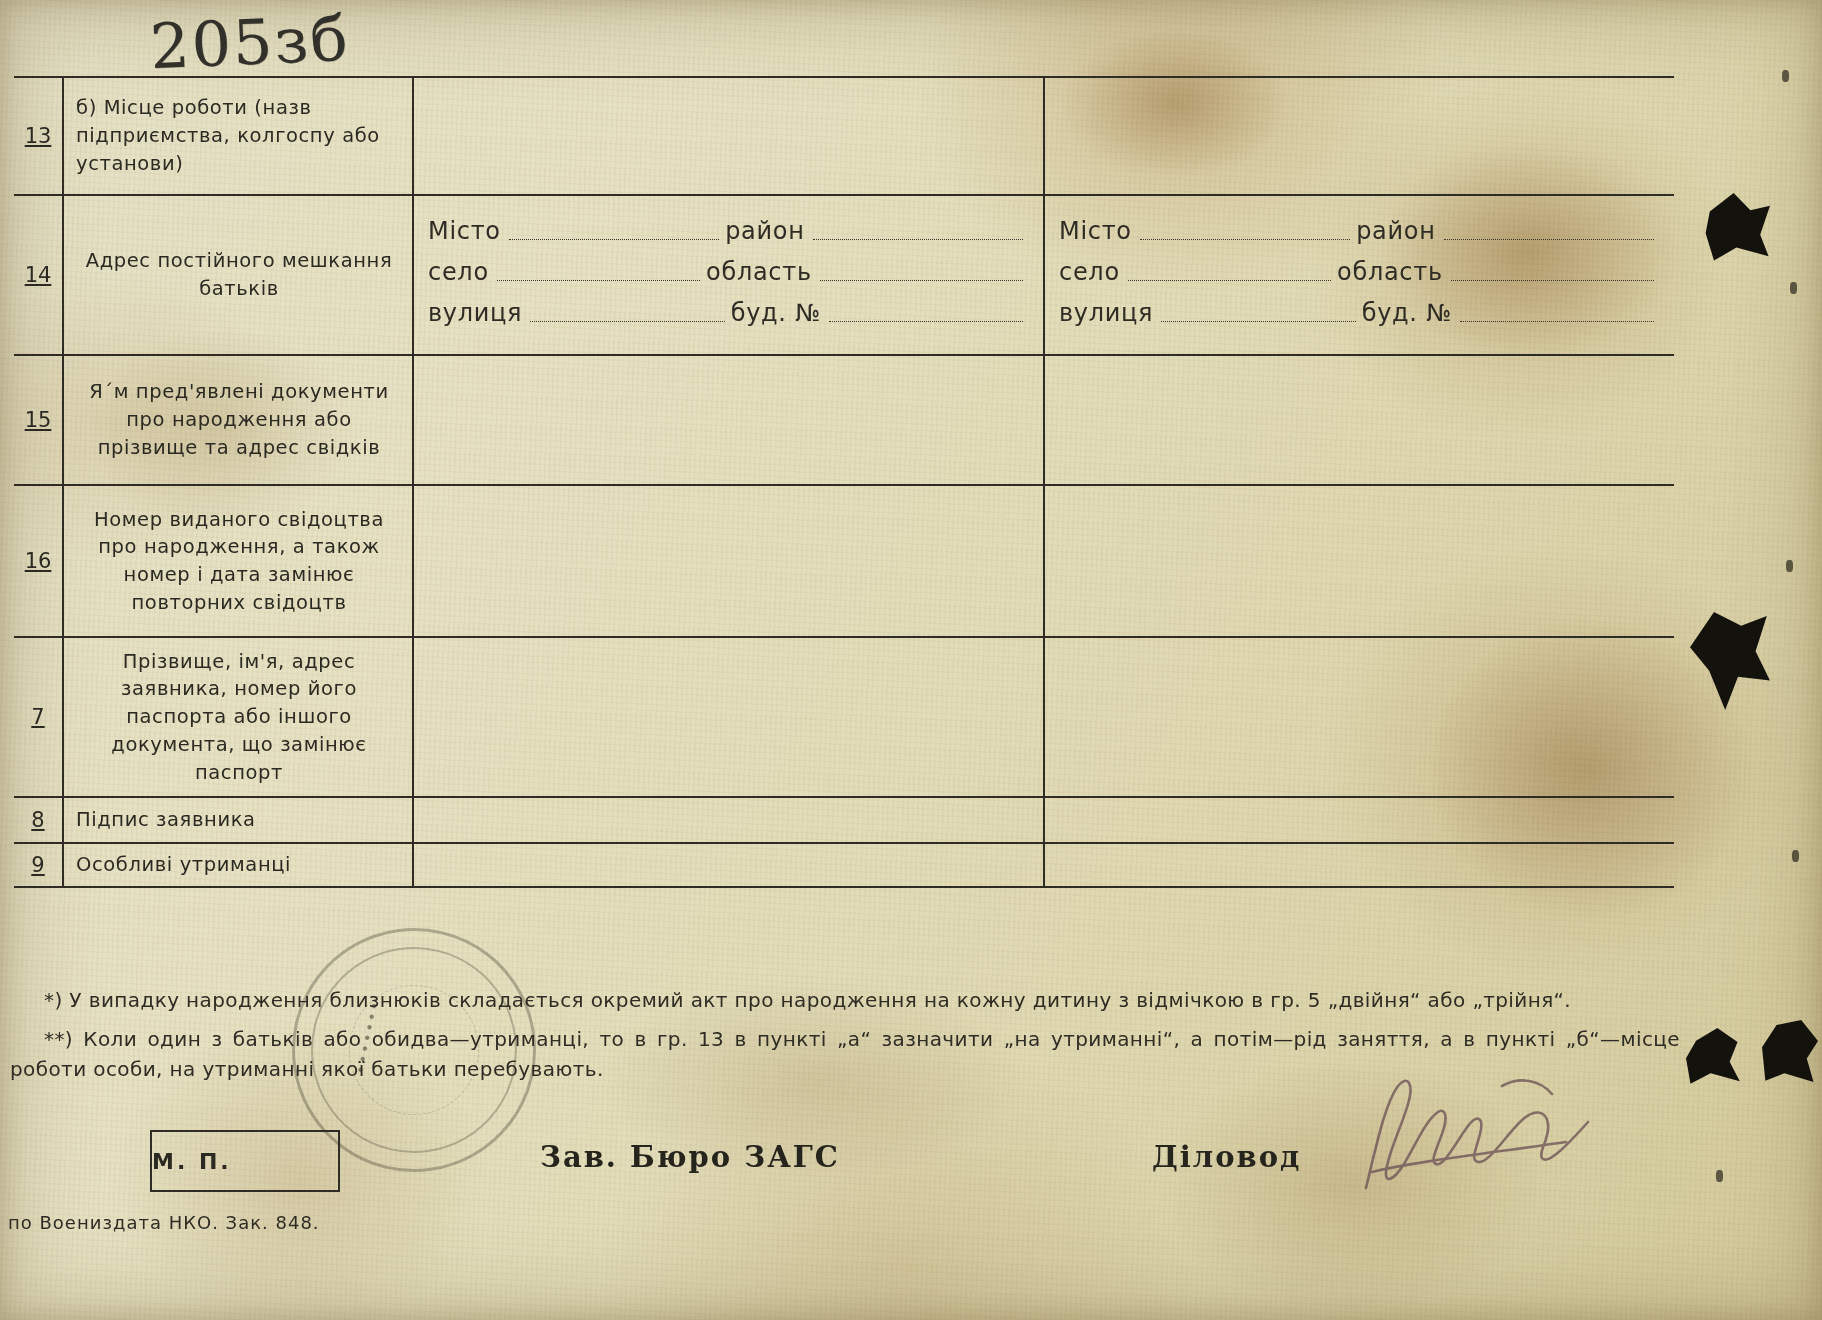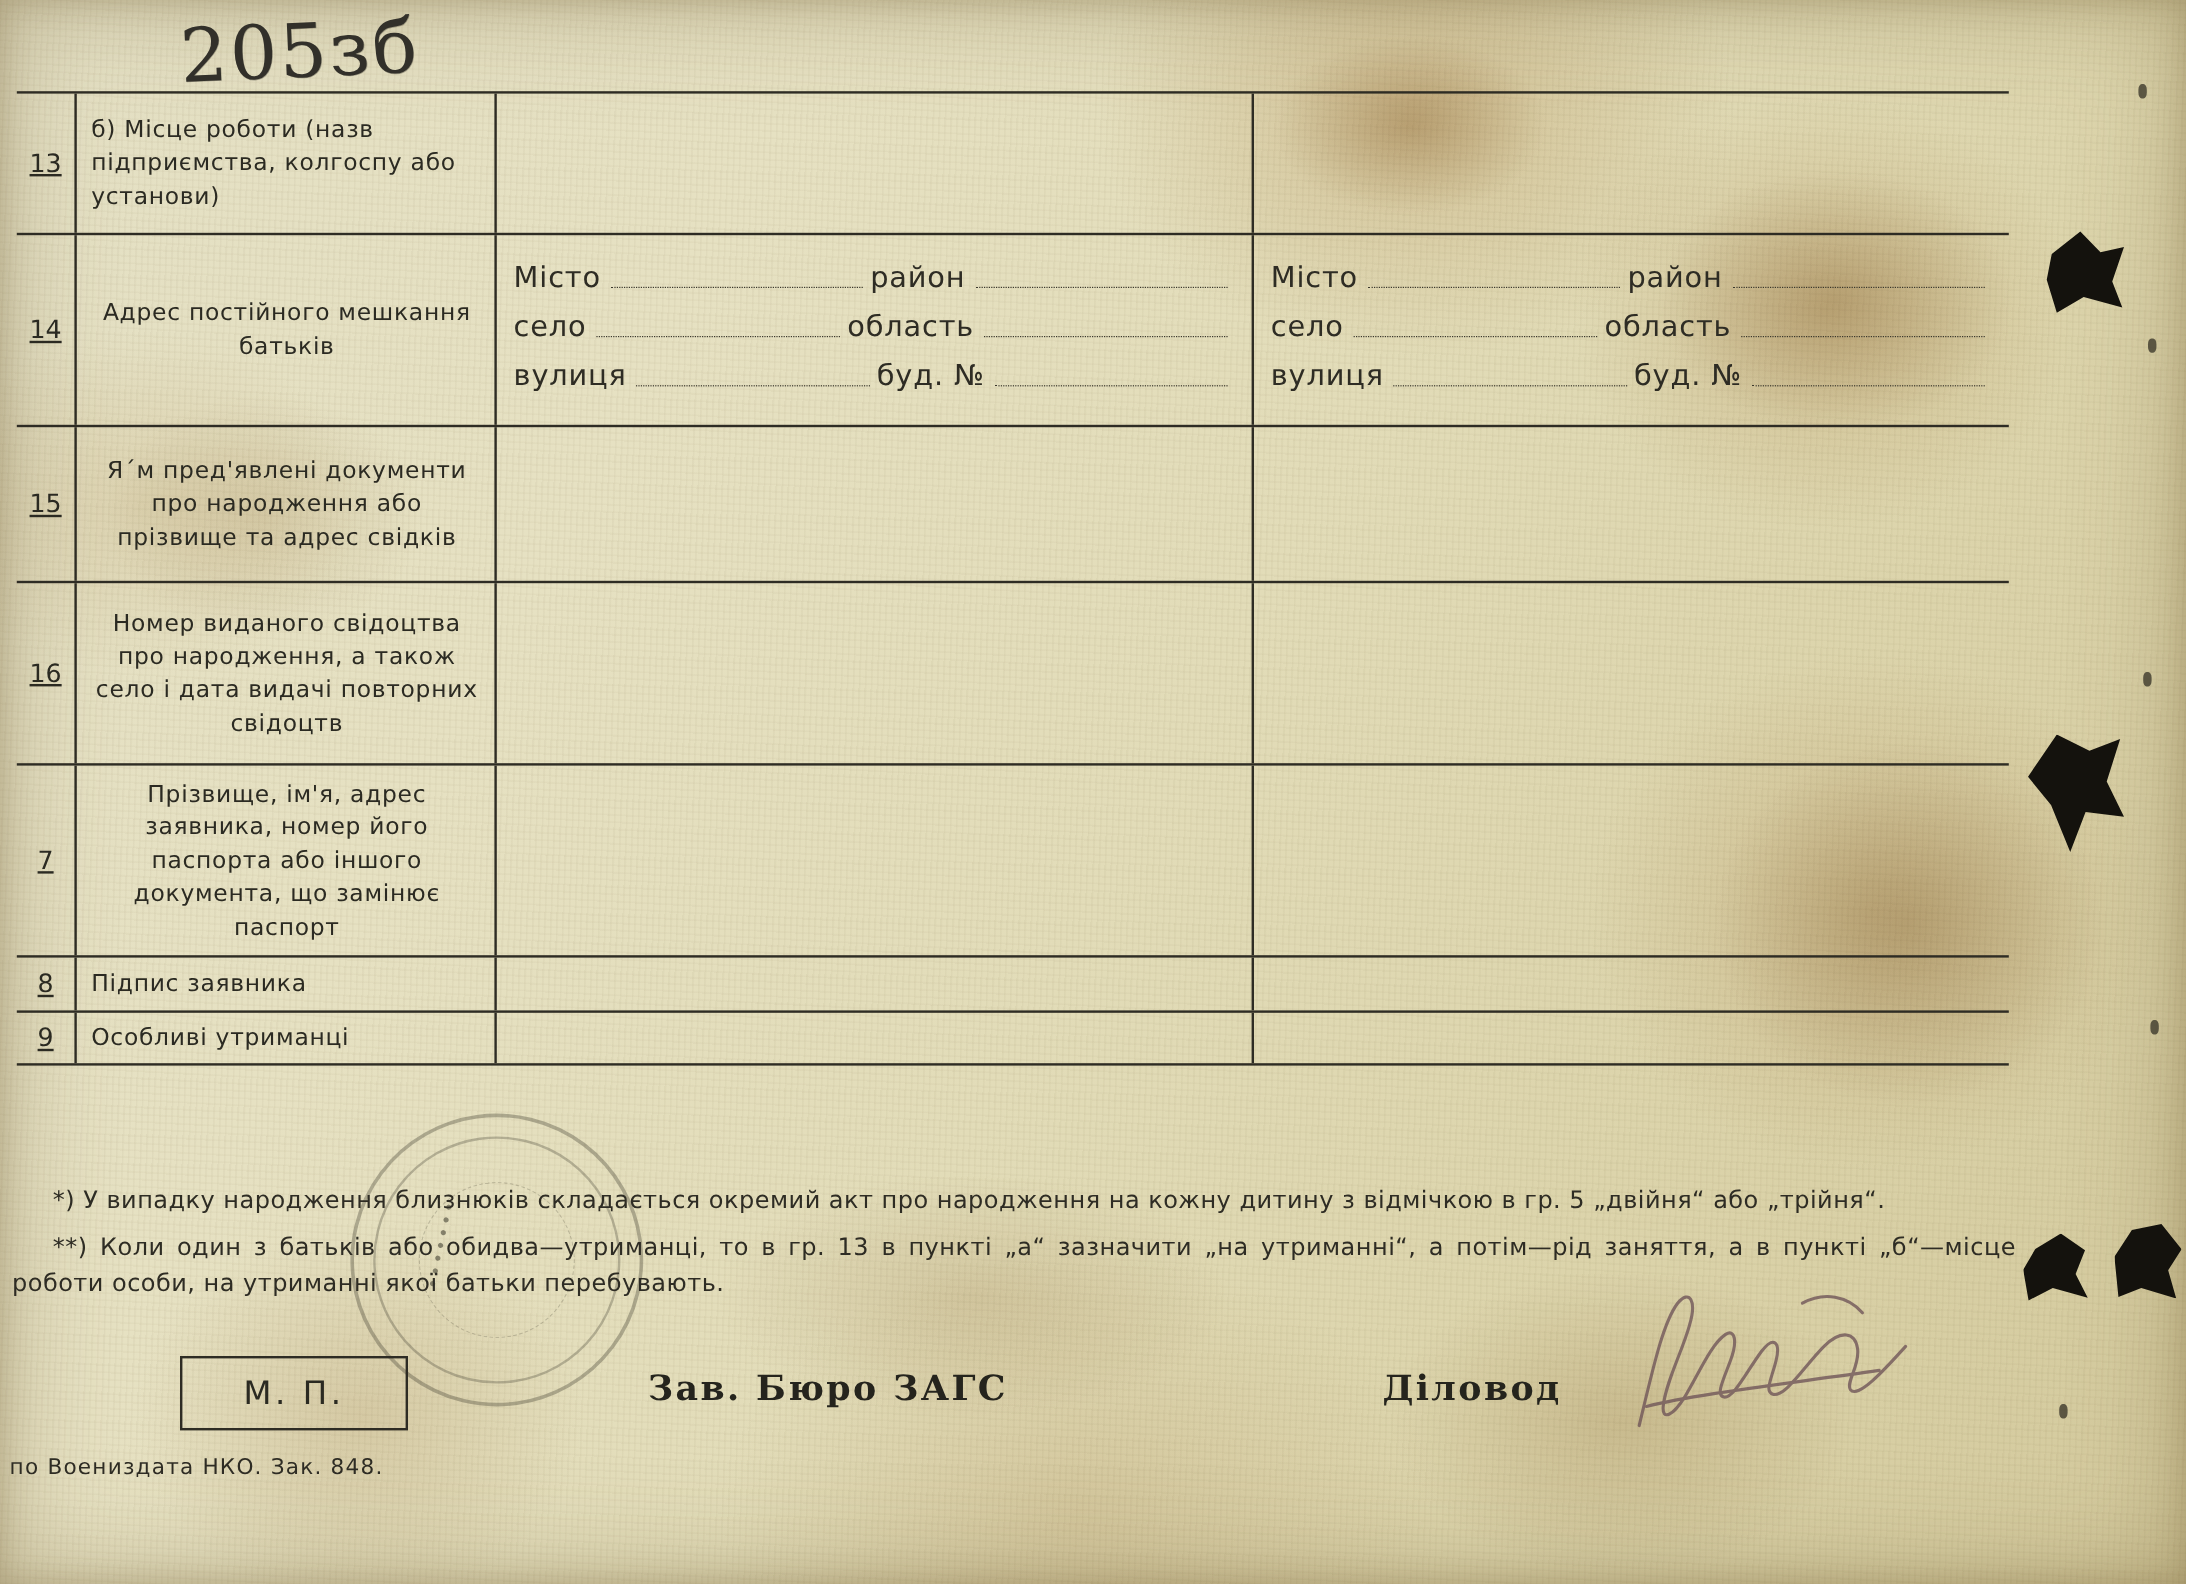--- a/index.html
+++ b/index.html
@@ -158,25 +158,25 @@
   
   #mp-box {
     position: absolute;
     left: 150px;
     top: 1130px;
     width: 186px;
     height: 58px;
     border: 2px solid #2e2c24;
     display: flex;
     align-items: center;
-    justify-content: center;
-    font-size: 27px;
+    font-size: 22px;
     letter-spacing: 3px;
     color: #2b2a22;
     z-index: 5;
+    font-weight: bold;
   }
   #sig-zav {
     position: absolute;
     left: 540px;
     top: 1140px;
     font-family: "DejaVu Serif", serif;
     font-weight: bold;
     font-size: 29px;
     letter-spacing: 2px;
     color: #25241d;
@@ -347,21 +347,21 @@
 
     <div class="row" style="min-height:130px;">
       <div class="c-num">15</div>
       <div class="c-label center">Я´м пред'явлені документи про народження або прізвище та адрес свідків</div>
       <div class="c-field"></div>
       <div class="c-field lastcol"></div>
     </div>
 
     <div class="row" style="min-height:152px;">
       <div class="c-num">16</div>
-      <div class="c-label center">Номер виданого свідоцтва про народження, а також село і дата видачі повторних свідоцтв</div>
+      <div class="c-label center">Номер виданого свідоцтва про народження, а також номер і дата замінює повторних свідоцтв</div>
       <div class="c-field"></div>
       <div class="c-field lastcol"></div>
     </div>
 
     <div class="row" style="min-height:160px;">
       <div class="c-num">7</div>
       <div class="c-label center">Прізвище, ім'я, адрес заявника, номер його паспорта або іншого документа, що замінює паспорт</div>
       <div class="c-field"></div>
       <div class="c-field lastcol"></div>
     </div>

